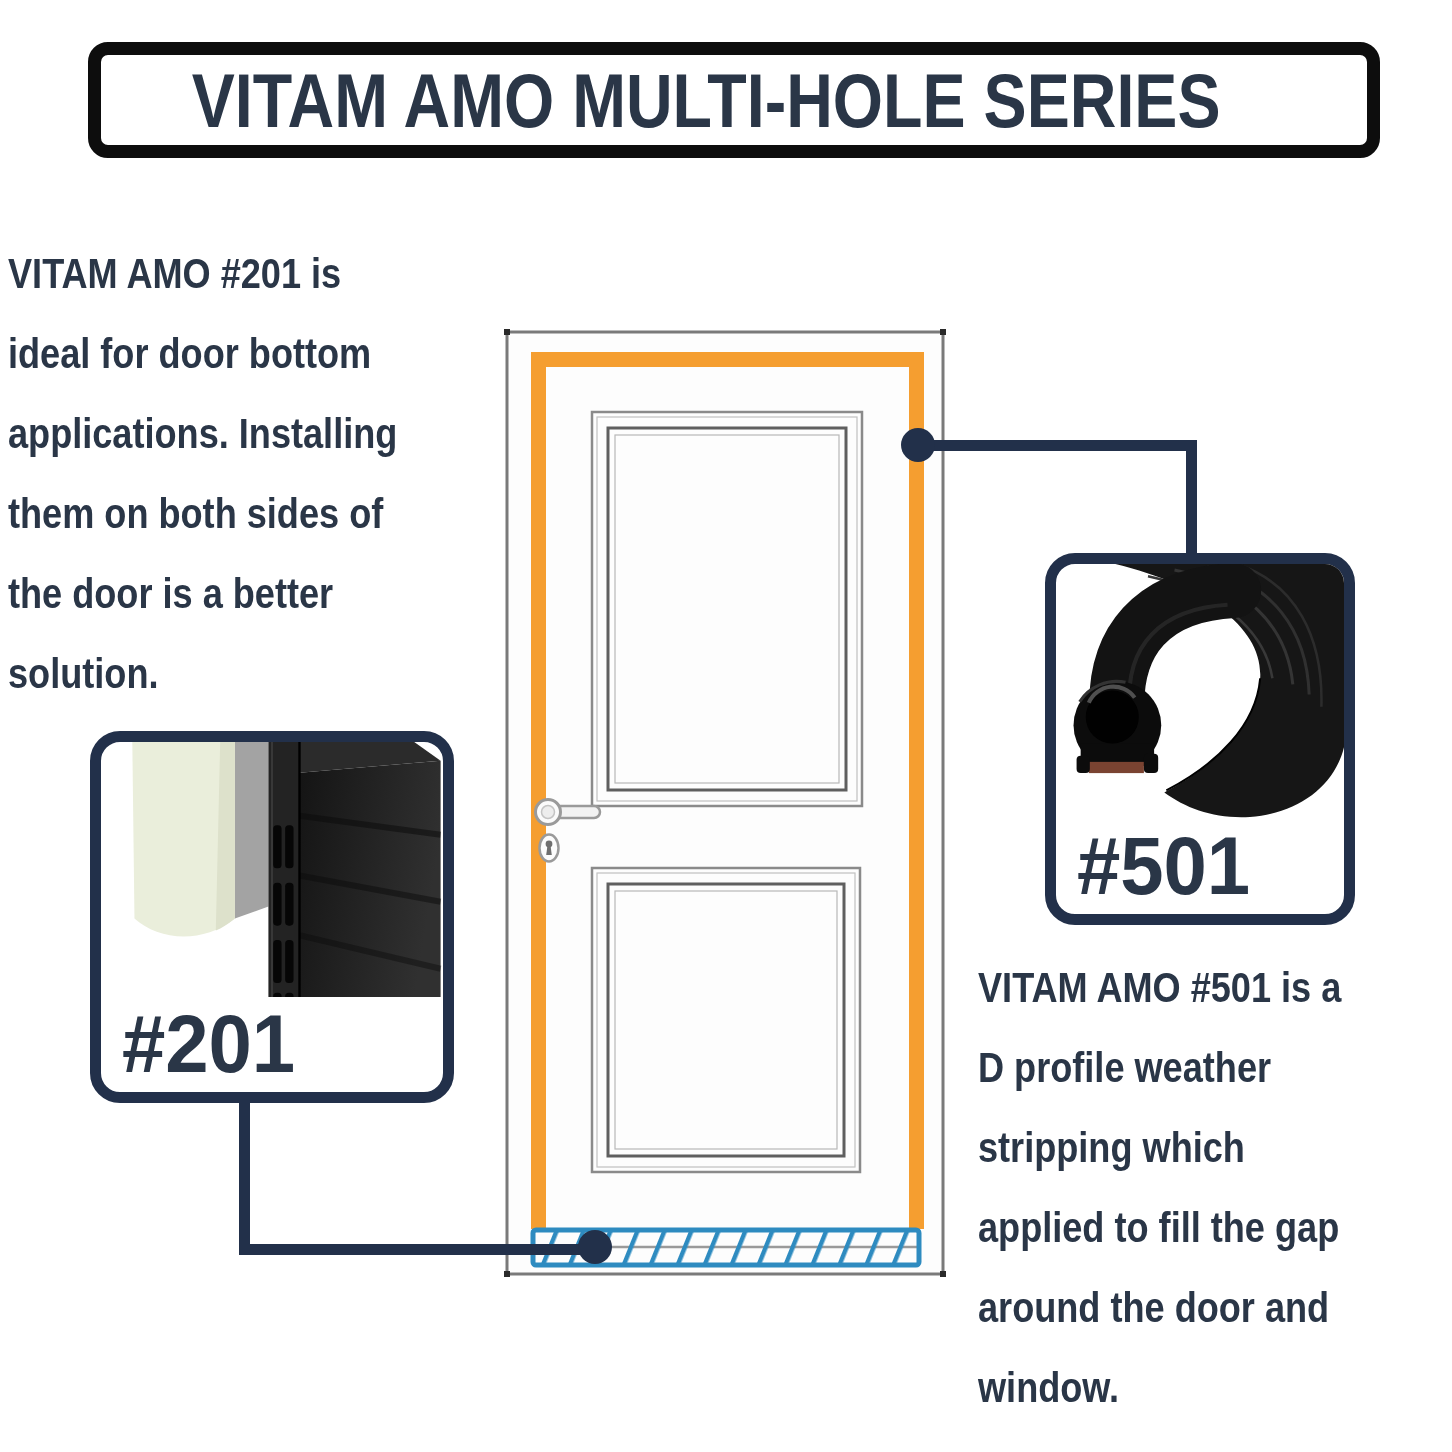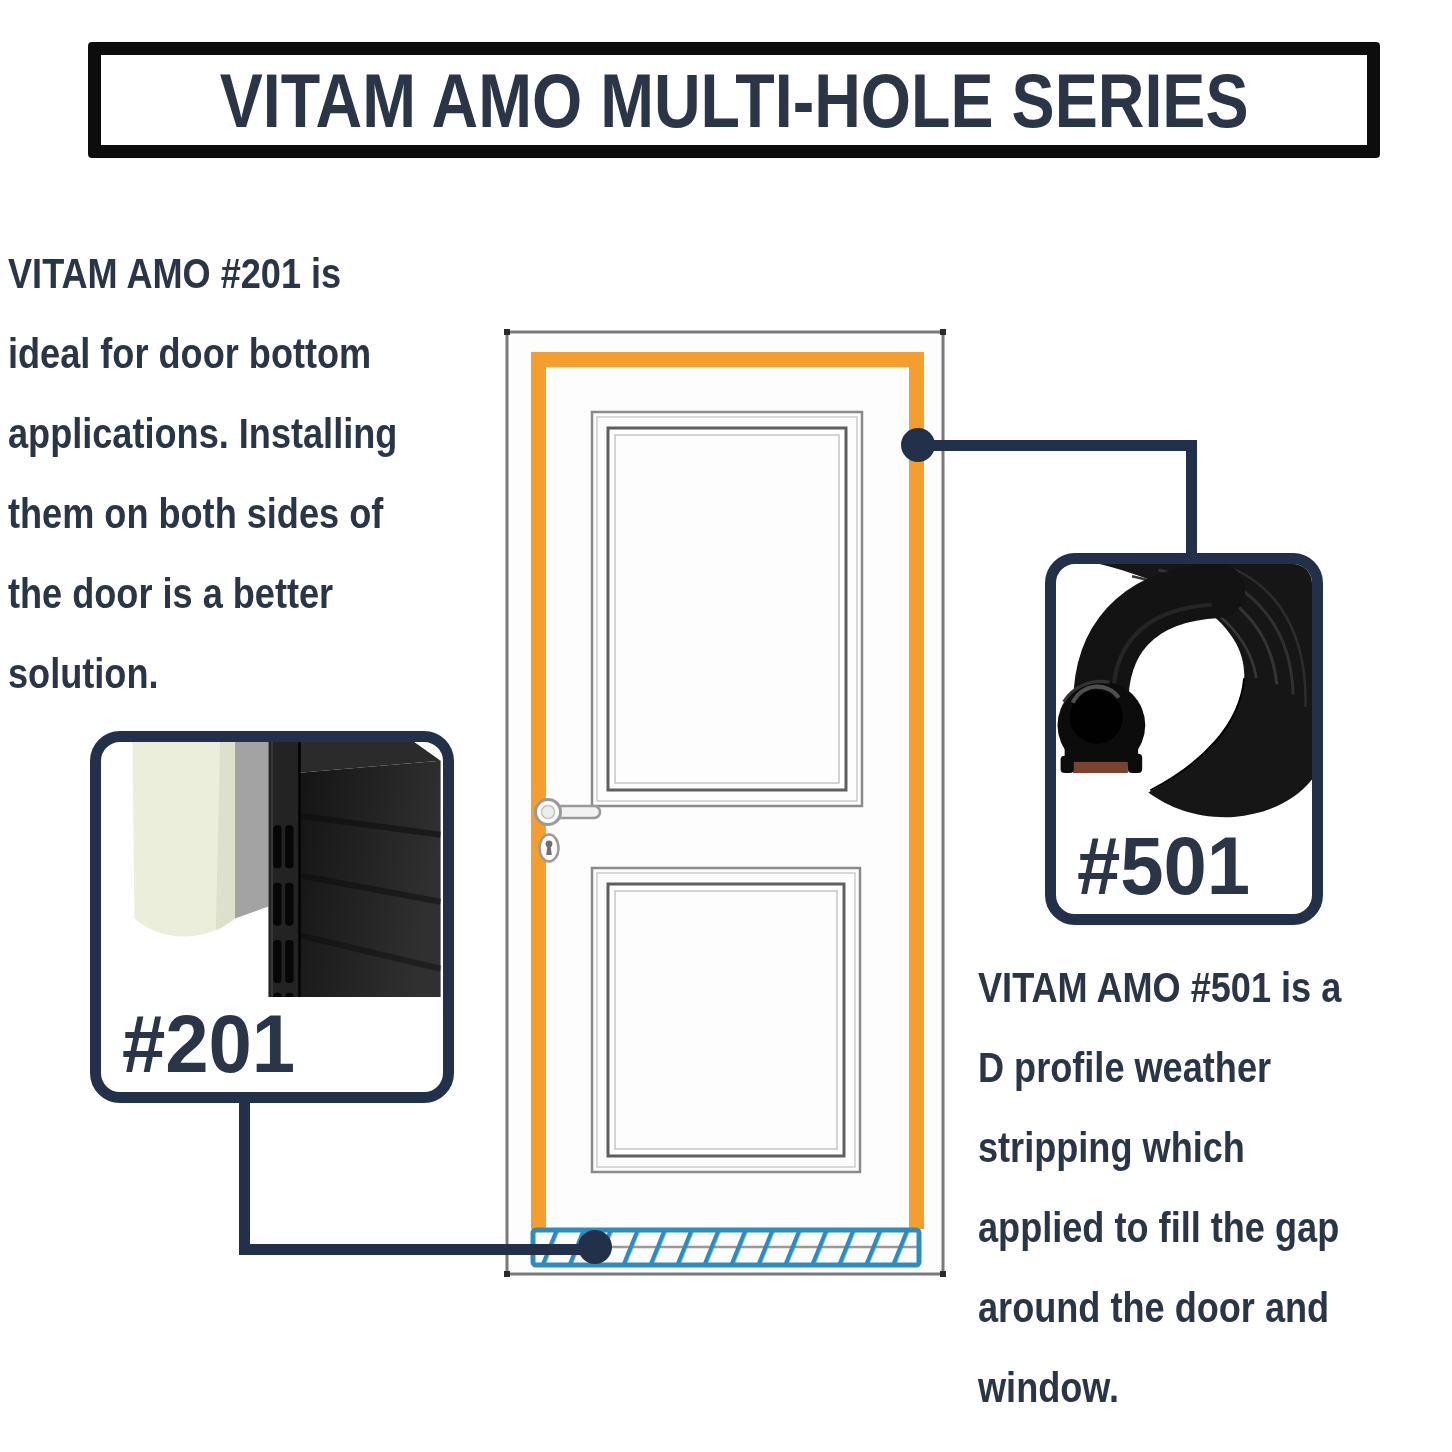--- a/index.html
+++ b/index.html
@@ -3,43 +3,43 @@
 <meta charset="utf-8">
 <style>
   html,body{margin:0;padding:0;background:#ffffff;}
   .stage{
     position:relative;width:1452px;height:1452px;background:#ffffff;overflow:hidden;
     font-family:"Liberation Sans",sans-serif;
   }
   
   .banner{
     position:absolute;left:88px;top:42px;width:1292px;height:116px;
-    box-sizing:border-box;border:13px solid #0d0d0d;border-radius:4px;
-    background:#ffffff;display:flex;align-items:center;justify-content:center;z-index:5;
+    box-sizing:border-box;border:13px solid #0d0d0d;border-radius:20px;
+    background:#ffffff;display:flex;align-items:center;z-index:5;
   }
   .banner-title{
     font-size:76px;font-weight:bold;color:#2a3647;white-space:nowrap;
     transform:scaleX(0.85);letter-spacing:0;
   }
   
   .para{position:absolute;color:#2a3647;font-weight:bold;font-size:42px;
     transform:scaleX(0.86);transform-origin:top left;z-index:5;}
   .para .line{height:80px;display:flex;align-items:center;white-space:nowrap;}
   .para-left{left:8px;top:234px;}
   .para-right{left:978px;top:948px;}
   
   .conn{position:absolute;background:#22304a;z-index:2;}
   .dot{position:absolute;width:34px;height:34px;border-radius:50%;background:#22304a;z-index:2;}
   
   .pbox{
     position:absolute;box-sizing:border-box;border:11px solid #22304a;border-radius:30px;
     background:#ffffff;overflow:hidden;z-index:3;
   }
   .pbox-201{left:90px;top:731px;width:364px;height:372px;}
-  .pbox-501{left:1045px;top:553px;width:278px;height:372px;}
+  .pbox-501{left:1045px;top:553px;width:310px;height:372px;}
   .photo{position:absolute;left:0;top:0;width:100%;height:255px;}
   .plabel{
     position:absolute;left:0;bottom:0;width:100%;box-sizing:border-box;padding-left:22px;
     font-size:82px;font-weight:bold;color:#2a3647;transform:scaleX(0.95);
     transform-origin:bottom left;line-height:96px;
   }
   .door-layer{position:absolute;left:440px;top:320px;width:520px;height:980px;z-index:1;}
 </style>
 </head>
 <body>

